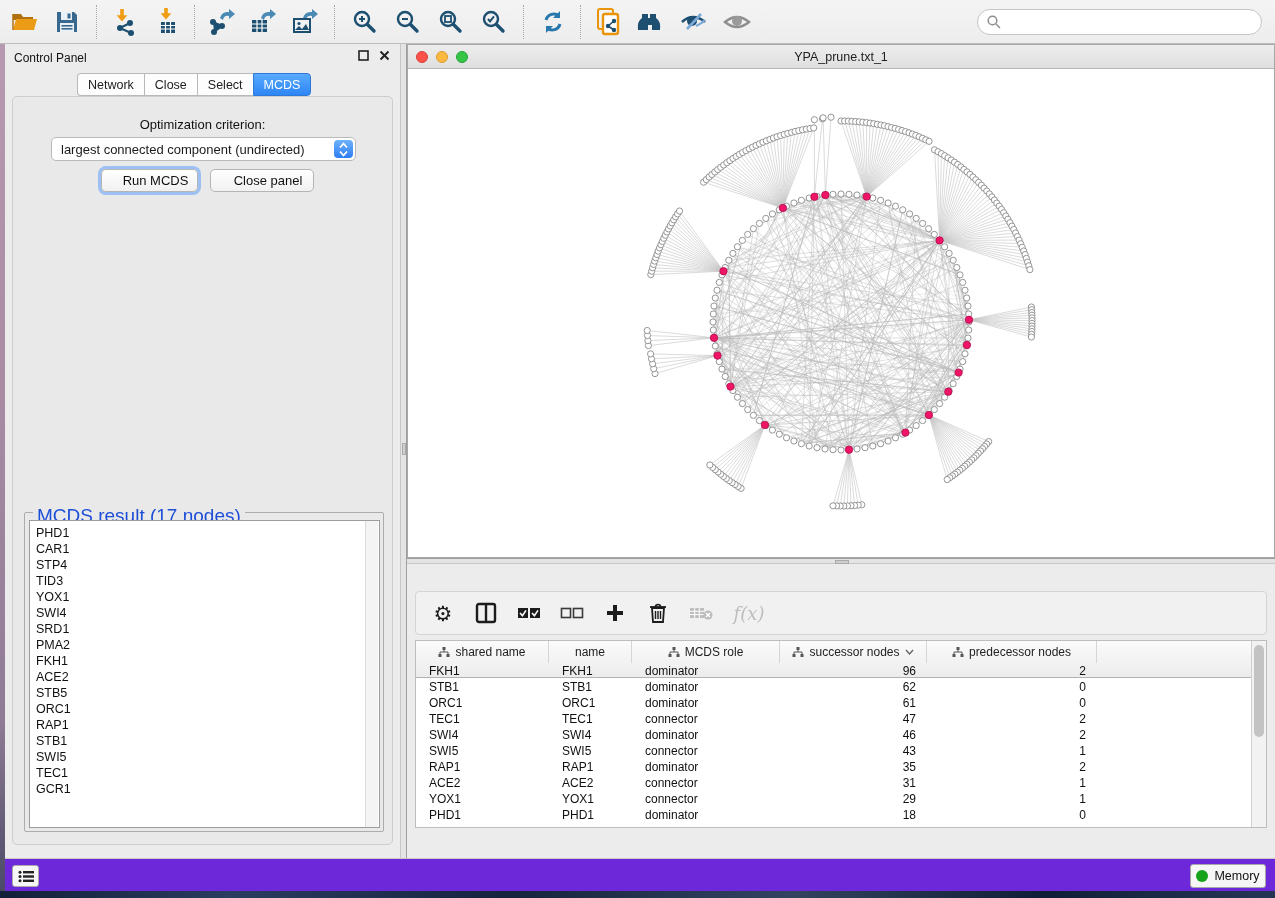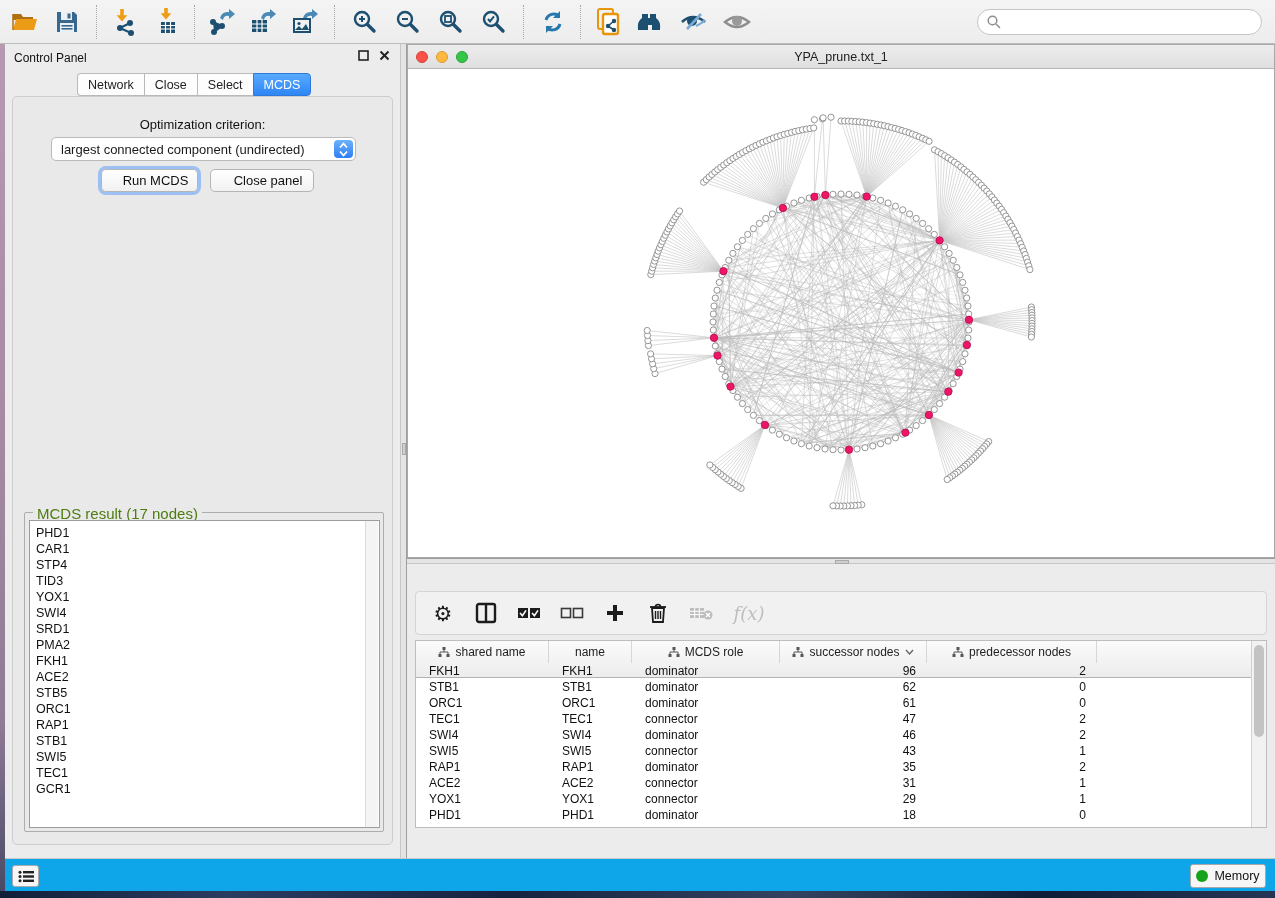--- a/index.html
+++ b/index.html
@@ -29,21 +29,21 @@
   .cp-tab:last-child { border-right:1px solid #b9b9b9; border-radius:0 4px 4px 0; }
   .cp-tab.sel { background:linear-gradient(#58aaff,#2e86f5); color:#fff; border-color:#2e78d8; }
   #cp-content { position:absolute; left:7px; top:52px; width:381px; height:749px; background:#e9e9e9; border:1px solid #cdcdcd; border-radius:5px; }
   #opt-label { position:absolute; left:0; top:20px; width:100%; text-align:center; font-size:13px; color:#111; }
   #opt-select { position:absolute; left:38px; top:40px; width:305px; height:24px; background:#fff; border:1px solid #b9b9b9; border-radius:5px; display:flex; align-items:center; padding-left:9px; font-size:13px; }
   #opt-stepper { position:absolute; right:2px; top:2px; width:19px; height:18px; border-radius:4px; background:linear-gradient(#6db1fc,#2e7ef3); display:flex; flex-direction:column; align-items:center; justify-content:center; gap:1px; }
   .mac-btn { position:absolute; top:72px; height:23px; background:linear-gradient(#ffffff,#f1f1f1); border:1px solid #b5b5b5; border-radius:5px; display:flex; align-items:center; justify-content:center; font-size:13px; color:#111;padding-left:12px; }
   #run-btn { left:88px; width:97px; box-shadow:0 0 0 3px rgba(105,165,250,.6); }
   #closepanel-btn { left:197px; width:104px; }
   #mcds-group { position:absolute; left:11px; top:415px; width:360px; height:320px; border:1px solid #adadad; border-radius:2px; }
-  #mcds-legend { position:absolute; left:8px; top:-8px; background:#e9e9e9; padding:0 4px; font-size:15px; color:#4d7c0f; }
+  #mcds-legend { position:absolute; left:8px; top:-8px; background:#e9e9e9; padding:0 4px; font-size:19px; color:#1d4ed8; }
   #mcds-list { position:absolute; left:4px; top:7px; width:351px; height:308px; background:#fff; border:1px solid #9c9c9c; overflow:hidden; padding:4px 0 0 6px; }
   .mcds-item { font-size:12.5px; line-height:16px; color:#111; }
   #mcds-scroll { position:absolute; right:5px; top:8px; width:13px; height:306px; background:#f4f4f4; border-left:1px solid #dcdcdc; }
 
   
   #v-split { left:400px; top:44px; width:7px; height:814px; background:#e4e4e4; border-left:1px solid #c7c7c7; border-right:1px solid #9e9e9e; }
   #v-grip { position:absolute; left:1px; top:399px; width:4px; height:12px; background:#cfcfcf; border:1px solid #aaa; }
   #h-split { left:407px; top:558px; width:868px; height:6px; background:#e4e4e4; border-top:1px solid #9e9e9e; border-bottom:1px solid #c7c7c7; }
   #h-grip { position:absolute; left:428px; top:1px; width:14px; height:4px; background:#cfcfcf; border:1px solid #aaa; }
 
@@ -68,21 +68,21 @@
   .td.num { text-align:right; padding-right:11px; padding-left:0; }
   #tbl-scroll { position:absolute; right:0; top:0; width:15px; height:186px; background:#f2f2f2; border-left:1px solid #d0d0d0; }
   #tbl-thumb { position:absolute; left:2px; top:4px; width:10px; height:92px; background:#c3c3c3; border-radius:5px; }
   #tp-tabs { position:absolute; left:253px; top:269px; height:22px; display:flex; }
   .tp-tab { height:22px; padding:0 12px; display:flex; align-items:center; background:#fdfdfd; border:1px solid #b2b2b2; border-right:none; font-size:12.5px; color:#222; }
   .tp-tab:first-child { border-radius:4px 0 0 4px; }
   .tp-tab:last-child { border-right:1px solid #b2b2b2; border-radius:0 4px 4px 0; }
   .tp-tab.sel { background:linear-gradient(#58aaff,#2e86f5); color:#fff; border-color:#2e78d8; }
 
   
-  #status-bar { left:0; top:858px; width:1275px; height:33px; background:#0ea5e9; border-top:1px solid #c9c9c9; }
+  #status-bar { left:0; top:858px; width:1275px; height:33px; background:#6d28d9; border-top:1px solid #c9c9c9; }
   #task-btn { position:absolute; left:12px; top:6px; width:27px; height:22px; background:#f6f6f6; border:1px solid #ababab; border-radius:3px; display:flex; align-items:center; justify-content:center; }
   #memory-btn { position:absolute; right:9px; top:5px; width:76px; height:24px; background:#f6f6f6; border:1px solid #a8a8a8; border-radius:3px; display:flex; align-items:center; justify-content:center; gap:6px; font-size:12.5px; color:#111; }
   #memory-dot { width:12px; height:12px; border-radius:50%; background:#17a21b; }
 
   svg { display:block; }
   .glyph { font-size:19px; line-height:1; }
 </style>
 </head>
 <body>
 

